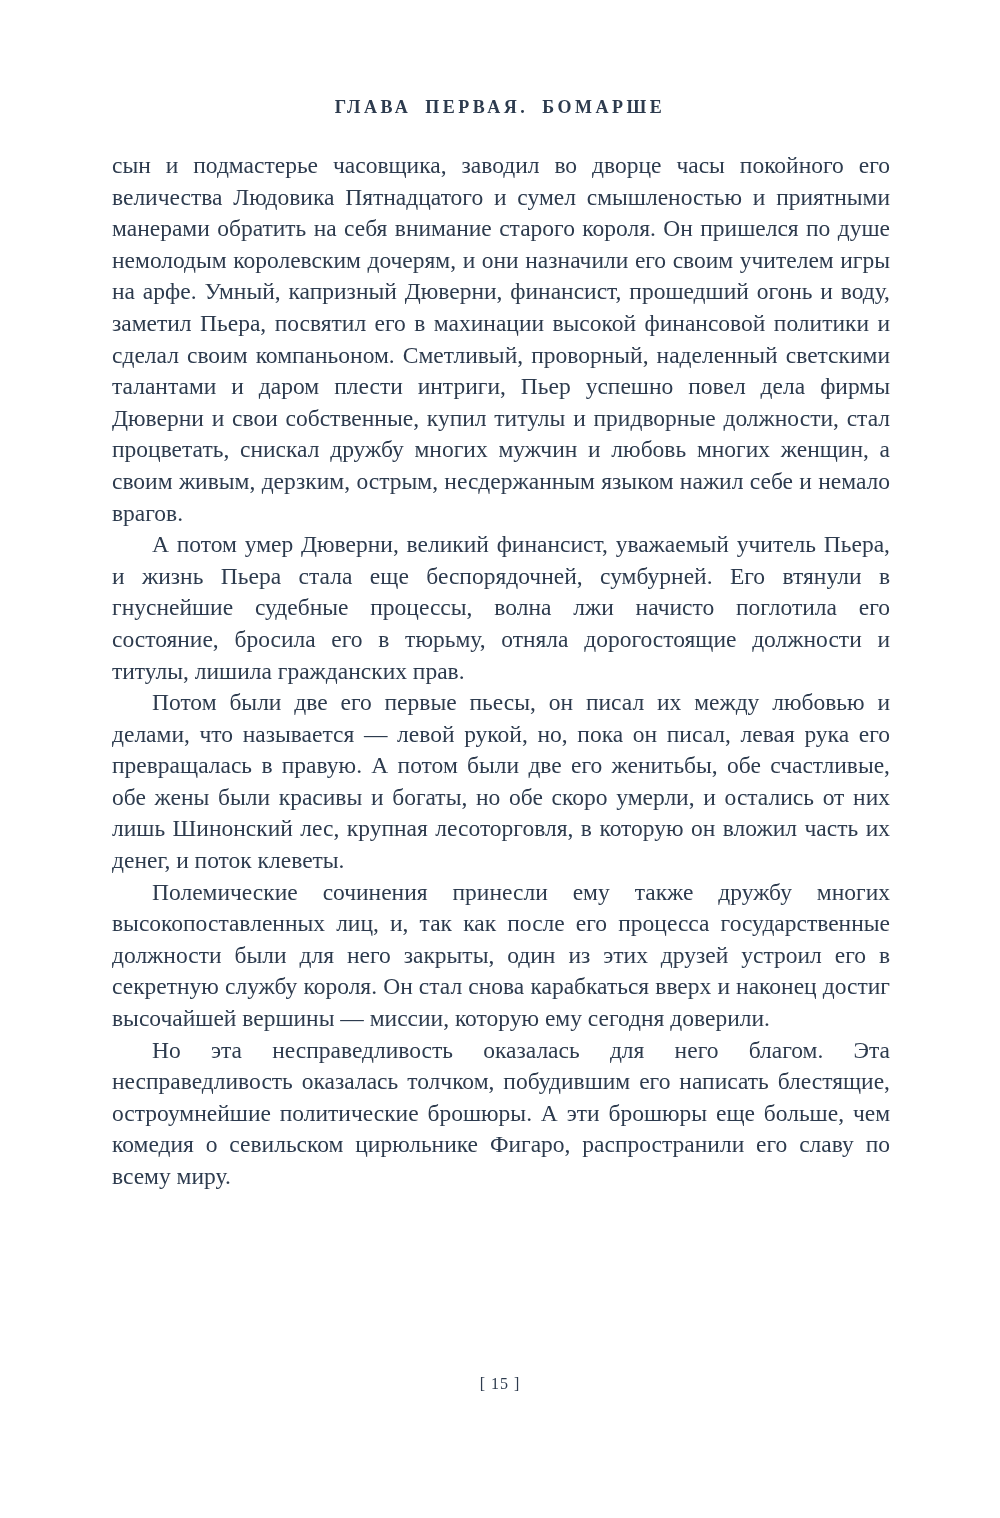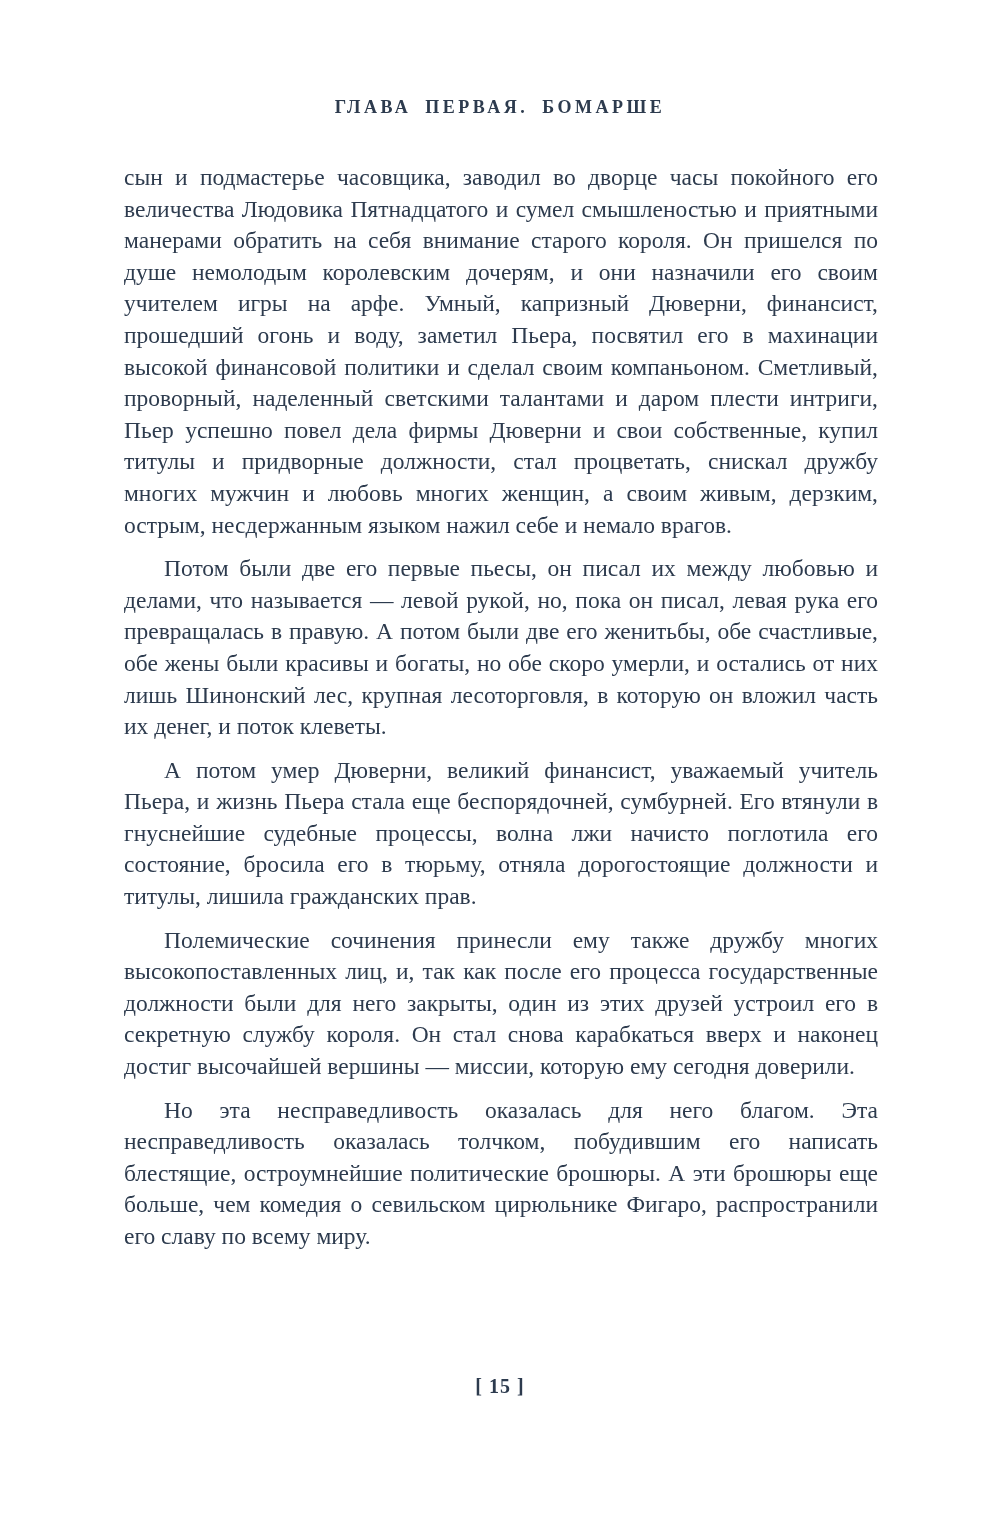--- a/index.html
+++ b/index.html
@@ -31,48 +31,47 @@
     top: 150px;
     left: 112px;
     width: 778px;
     font-size: 23.5px;
     line-height: 31.6px;
     text-align: justify;
     hyphens: auto;
     -webkit-hyphens: auto;
   }
   .body-text p {
-    margin: 12px;
+    margin: 0;
     padding: 0;
     text-indent: 40px;
   }
   .body-text p.no-indent {
     text-indent: 0;
   }
   .page-number {
     position: absolute;
     top: 1375px;
     left: 0;
     width: 100%;
     text-align: center;
-    font-size: 20px;
+    font-size: 16px;
     letter-spacing: 1px;
-    font-weight: bold;
   }
 </style>
 </head>
 <body>
 
 <div class="book-page" id="book-page" style="color: rgb(45, 59, 78);">
 
   <div class="chapter-header">ГЛАВА ПЕРВАЯ. БОМАРШЕ</div>
 
   <div class="body-text">
     <p class="no-indent">сын и подмастерье часовщика, заводил во дворце часы покойного его величества Людовика Пятнадцатого и сумел смышленостью и приятными манерами обратить на себя внимание старого короля. Он пришелся по душе немолодым королевским дочерям, и они назначили его своим учителем игры на арфе. Умный, капризный Дюверни, финансист, прошедший огонь и воду, заметил Пьера, посвятил его в махинации высокой финансовой политики и сделал своим компаньоном. Сметливый, проворный, наделенный светскими талантами и даром плести интриги, Пьер успешно повел дела фирмы Дюверни и свои собственные, купил титулы и придворные должности, стал процветать, снискал дружбу многих мужчин и любовь многих женщин, а своим живым, дерзким, острым, несдержанным языком нажил себе и немало врагов.</p>
+    <p>А потом умер Дюверни, великий финансист, уважаемый учитель Пьера, и жизнь Пьера стала еще беспорядочней, сумбурней. Его втянули в гнуснейшие судебные процессы, волна лжи начисто поглотила его состояние, бросила его в тюрьму, отняла дорогостоящие должности и титулы, лишила гражданских прав.</p>
     <p>Потом были две его первые пьесы, он писал их между любовью и делами, что называется — левой рукой, но, пока он писал, левая рука его превращалась в правую. А потом были две его женитьбы, обе счастливые, обе жены были красивы и богаты, но обе скоро умерли, и остались от них лишь Шинонский лес, крупная лесоторговля, в которую он вложил часть их денег, и поток клеветы.</p>
-    <p>А потом умер Дюверни, великий финансист, уважаемый учитель Пьера, и жизнь Пьера стала еще беспорядочней, сумбурней. Его втянули в гнуснейшие судебные процессы, волна лжи начисто поглотила его состояние, бросила его в тюрьму, отняла дорогостоящие должности и титулы, лишила гражданских прав.</p>
     <p>Полемические сочинения принесли ему также дружбу многих высокопоставленных лиц, и, так как после его процесса государственные должности были для него закрыты, один из этих друзей устроил его в секретную службу короля. Он стал снова карабкаться вверх и наконец достиг высочайшей вершины — миссии, которую ему сегодня доверили.</p>
     <p>Но эта несправедливость оказалась для него благом. Эта несправедливость оказалась толчком, побудившим его написать блестящие, остроумнейшие политические брошюры. А эти брошюры еще больше, чем комедия о севильском цирюльнике Фигаро, распространили его славу по всему миру.</p>
   </div>
 
   <div class="page-number">[ 15 ]</div>
 
 </div>
 
 </body></html>

